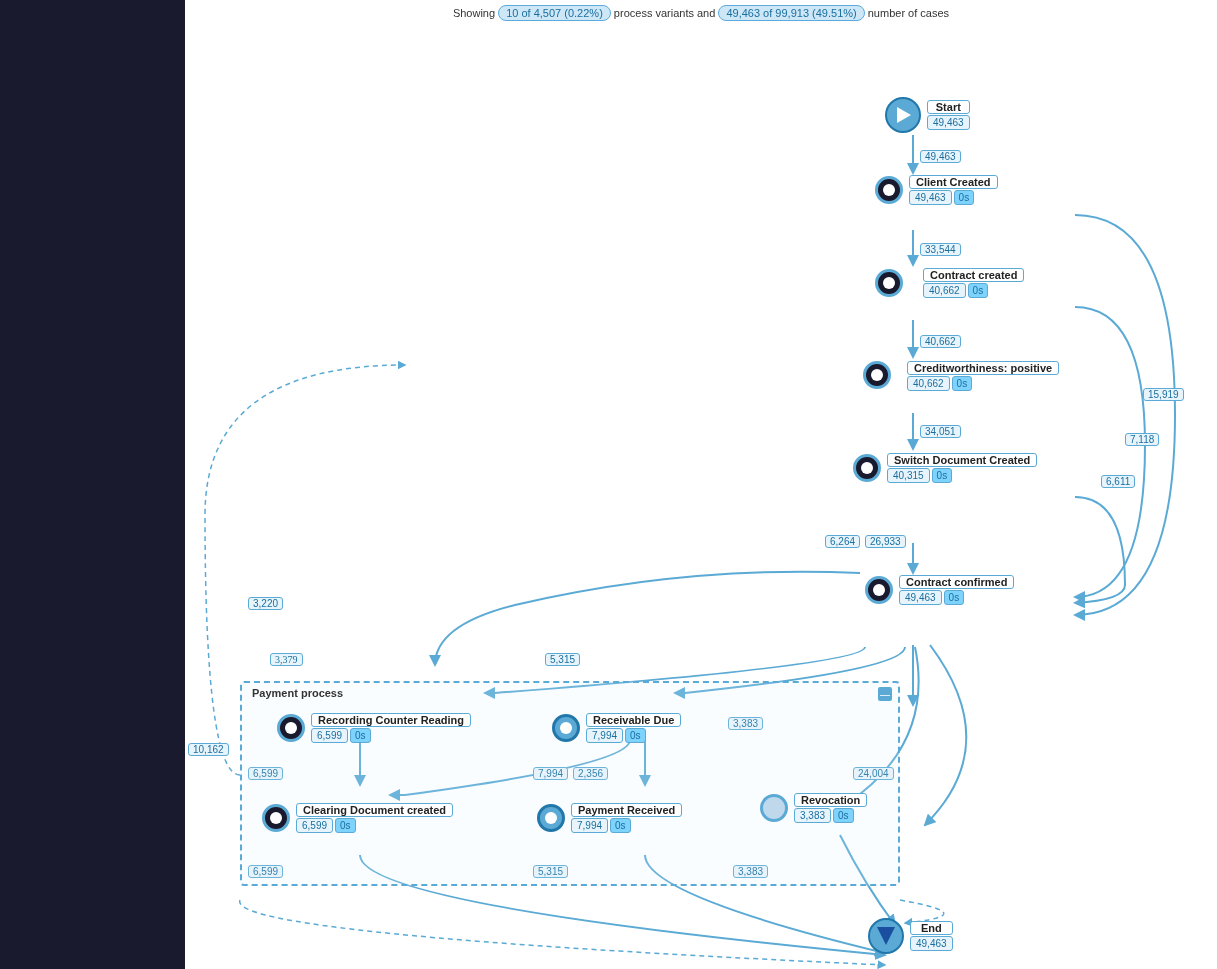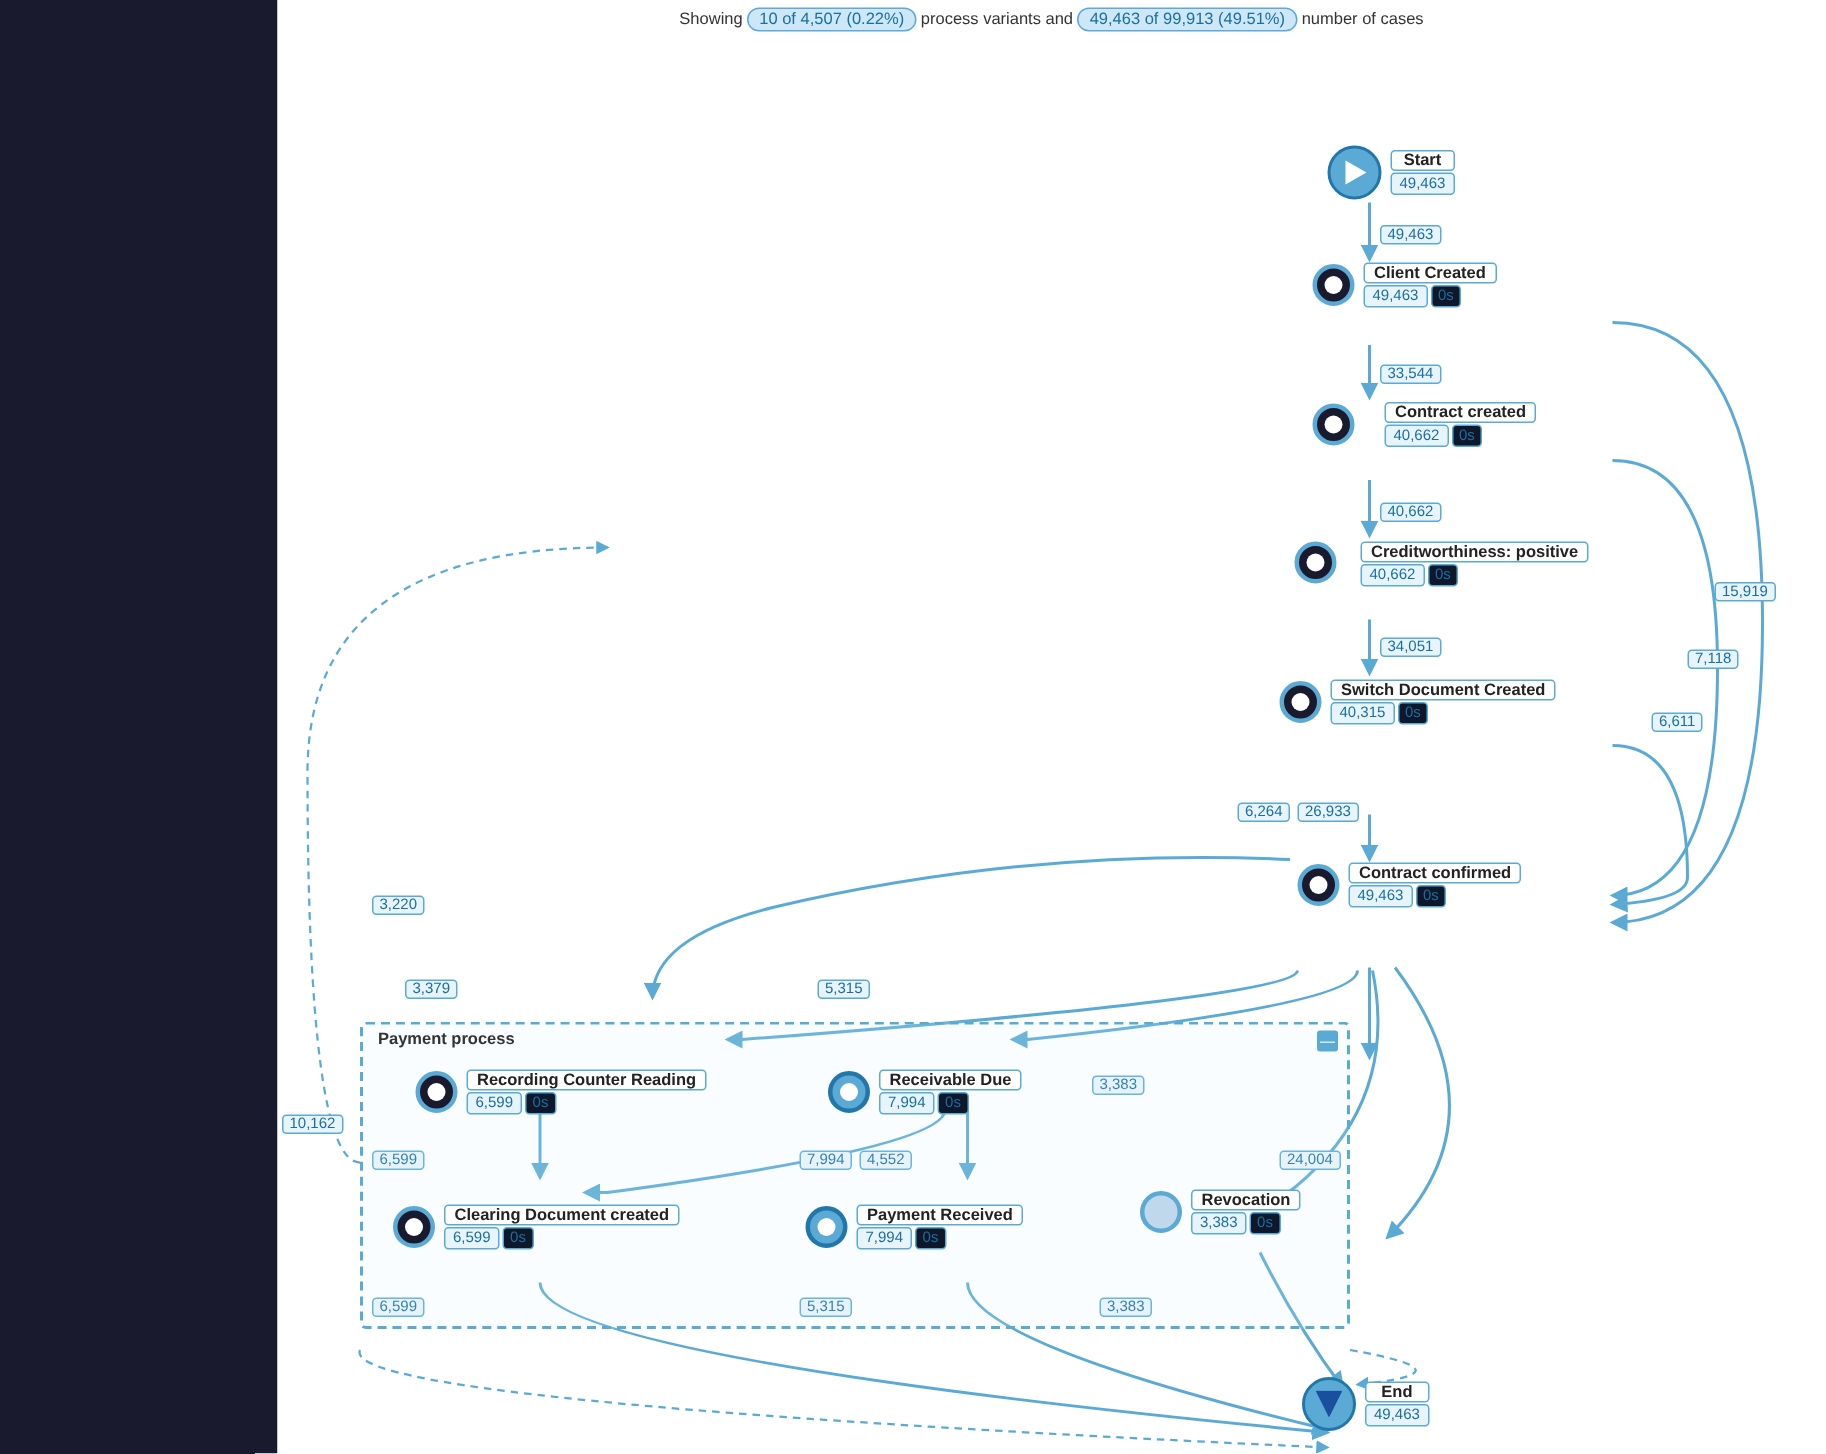--- a/index.html
+++ b/index.html
@@ -80,21 +80,21 @@
     }
     .node-count {
       background: #e8f4fb;
       border: 1px solid #5aaad5;
       border-radius: 3px;
       padding: 1px 5px;
       font-size: 10px;
       color: #1a6fa0;
     }
     .node-time {
-      background: #0f172a;
+      background: #7dd3fc;
       border: 1px solid #5aaad5;
       border-radius: 3px;
       padding: 1px 4px;
       font-size: 10px;
       color: #1a6fa0;
     }
     .circle-node {
       width: 28px;
       height: 28px;
       border-radius: 50%;
@@ -299,29 +299,29 @@
     <div class="edge-label" style="left:735px; top:310px;">40,662</div>
 
     <div class="edge-label" style="left:735px; top:400px;">34,051</div>
 
     <div class="edge-label" style="left:640px; top:510px;">6,264</div>
 
     <div class="edge-label" style="left:680px; top:510px;">26,933</div>
 
     <div class="edge-label" style="left:63px; top:572px;">3,220</div>
 
-    <div class="edge-label" style="left:85px; top:628px;">3,379</div>
+    <div class="edge-label" style="left:85px; top:628px;font-family:Liberation Serif, serif;">3,379</div>
 
     <div class="edge-label" style="left:360px; top:628px;">5,315</div>
 
     <div class="edge-label" style="left:63px; top:742px;">6,599</div>
 
     <div class="edge-label" style="left:348px; top:742px;">7,994</div>
 
-    <div class="edge-label" style="left:388px; top:742px;">4,552</div>
+    <div class="edge-label" style="left:388px; top:742px;">2,356</div>
 
     <div class="edge-label" style="left:63px; top:840px;">6,599</div>
 
     <div class="edge-label" style="left:348px; top:840px;">5,315</div>
 
     <div class="edge-label" style="left:543px; top:692px;">3,383</div>
 
     <div class="edge-label" style="left:548px; top:840px;">3,383</div>
 
     <div class="edge-label" style="left:668px; top:742px;">24,004</div>

